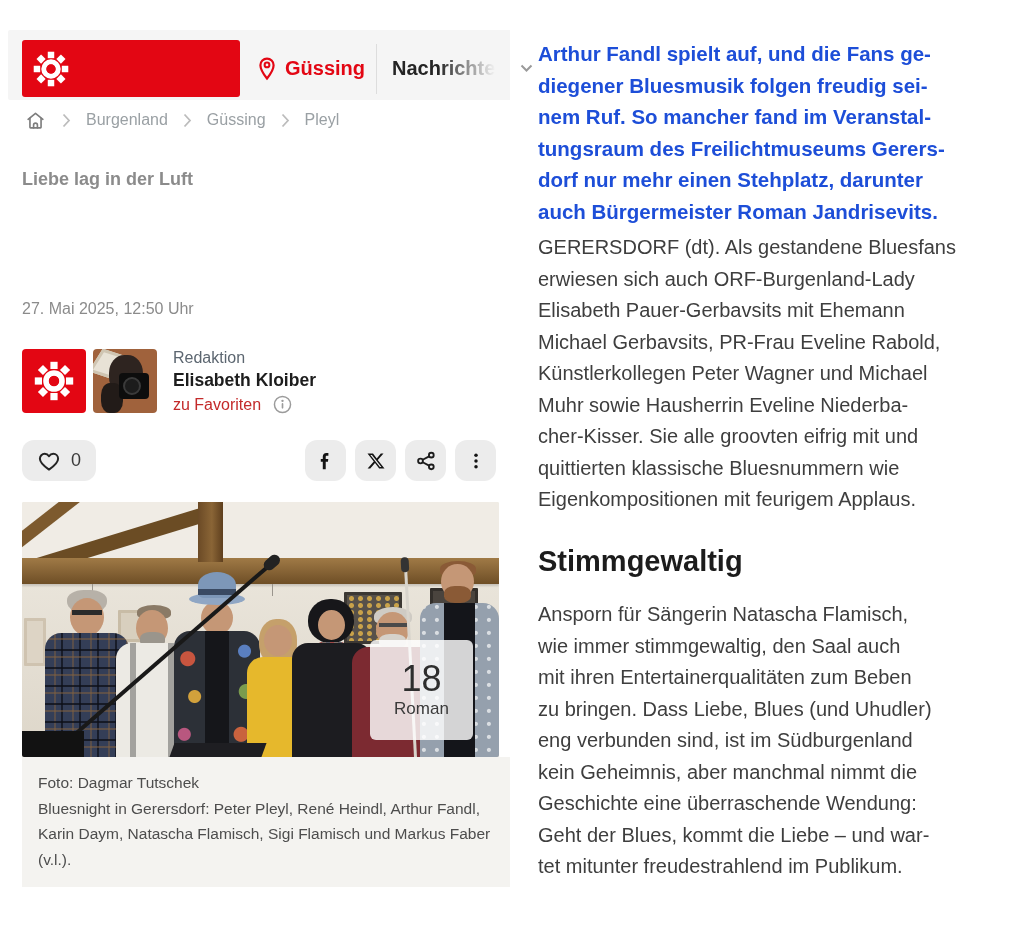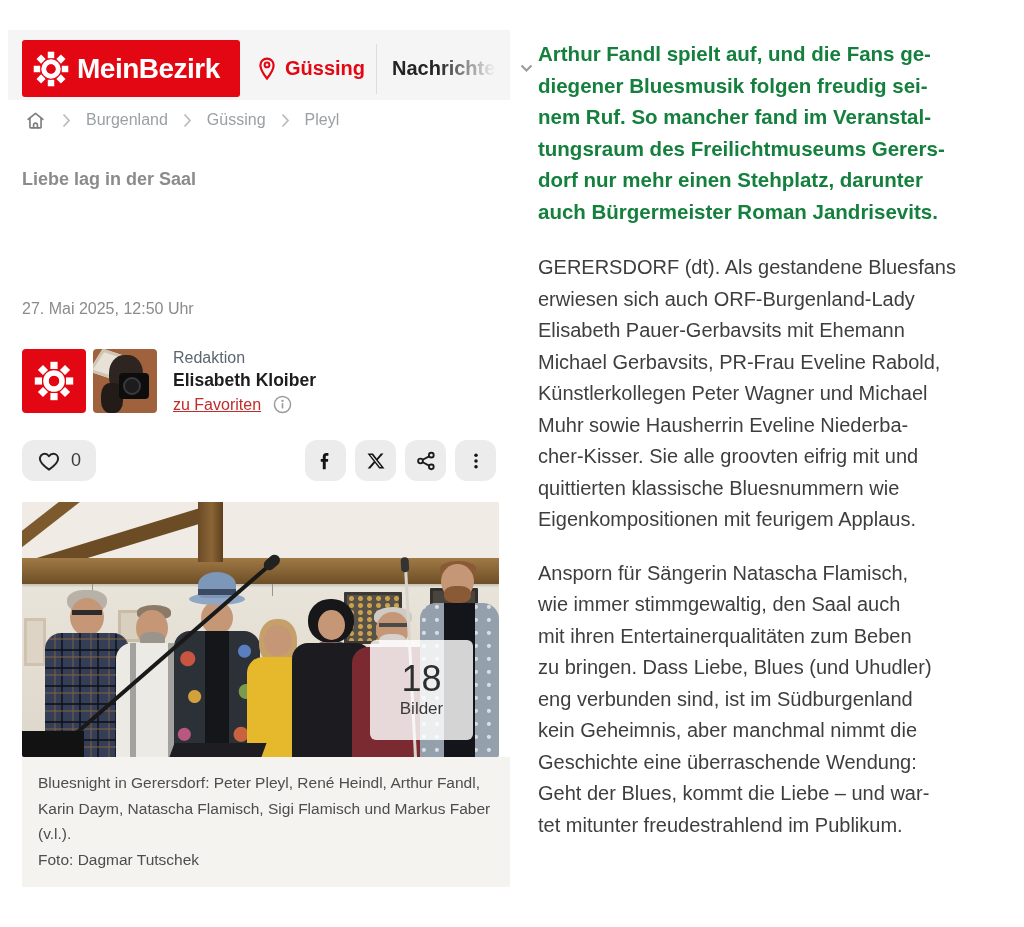--- a/index.html
+++ b/index.html
@@ -40,21 +40,21 @@
                            transform:rotate(18deg) skewX(-14deg); border:3px solid #cfc5b2; }
   .avatar.photo .hairblob { position:absolute; left:16px; top:6px; width:34px; height:40px; background:#2e2420; border-radius:45%; }
   .avatar.photo .camera { position:absolute; left:26px; top:24px; width:30px; height:26px; background:#0d0d0d; border-radius:4px; }
   .avatar.photo .lens { position:absolute; left:30px; top:28px; width:18px; height:18px; background:#1c1c1c;
                         border:2px solid #3a3a3a; border-radius:50%; }
   .avatar.photo .arm { position:absolute; left:8px; top:34px; width:22px; height:30px; background:#221b18; border-radius:40%; }
   .author-meta { display:flex; flex-direction:column; justify-content:center; margin-left:9px; }
   .author-role { font-size:16px; color:#5c6670; margin-bottom:3px; }
   .author-name { font-size:17.5px; font-weight:bold; color:#1d1d1d; margin-bottom:3px; cursor:pointer; }
   .fav-row { display:flex; align-items:center; gap:11px; }
-  .fav-link { font-size:16px; color:#c32a2a; text-decoration:underline; cursor:pointer; }
+  .fav-link { font-size:16px; color:#c32a2a; cursor:pointer; }
 
   
   .actions { position:absolute; left:22px; top:440px; width:477px; height:41px; }
   .like-pill { position:absolute; left:0; top:0; width:74px; height:41px; background:#ececec; border-radius:12px;
                display:flex; align-items:center; justify-content:center; gap:10px; cursor:pointer; }
   .like-count { font-size:18px; color:#3a3a3a; }
   .share-btn { position:absolute; top:0; width:41px; height:41px; background:#ececec; border-radius:12px;
                display:flex; align-items:center; justify-content:center; cursor:pointer; }
   .share-btn.fb { left:283px; } .share-btn.x { left:333px; } .share-btn.sh { left:383px; } .share-btn.more { left:433px; }
 
@@ -145,22 +145,22 @@
   .badge-count { font-size:36px; color:#2e2e2e; line-height:1; }
   .badge-label { font-size:17px; color:#3a3a3a; }
 
   
   .caption { position:absolute; left:22px; top:757px; width:488px; background:#f4f3f0; padding:13px 16px 15px;
              font-size:15.5px; line-height:25.5px; color:#4d4d4d; }
   .cap-link { color:#cf3b32; cursor:pointer; }
 
   
   .rightcol { position:absolute; left:538px; top:38px; width:474px; }
-  .lead { font-size:20.5px; font-weight:bold; line-height:31.5px; color:#15803d; white-space:pre-line; }
-  .bodyp { margin-top:25px; font-size:20px; line-height:31.5px; color:#3e3e3e; white-space:pre-line; }
+  .lead { font-size:20.5px; font-weight:bold; line-height:31.5px; color:#1d4ed8; white-space:pre-line; }
+  .bodyp { margin-top:5px; font-size:20px; line-height:31.5px; color:#3e3e3e; white-space:pre-line; }
   .subhead { margin-top:30px; font-size:29px; font-weight:bold; color:#1c1c1c; line-height:1.1; }
   .bodyp.last { margin-top:22px; }
 
   svg { display:block; }
 </style>
 </head>
 <body>
 
 <div id="page">
 
@@ -177,21 +177,20 @@
             <rect x="16.4" y="0.8" width="7.2" height="7.2" transform="rotate(45 20 20)"></rect>
             <rect x="16.4" y="0.8" width="7.2" height="7.2" transform="rotate(90 20 20)"></rect>
             <rect x="16.4" y="0.8" width="7.2" height="7.2" transform="rotate(135 20 20)"></rect>
             <rect x="16.4" y="0.8" width="7.2" height="7.2" transform="rotate(180 20 20)"></rect>
             <rect x="16.4" y="0.8" width="7.2" height="7.2" transform="rotate(225 20 20)"></rect>
             <rect x="16.4" y="0.8" width="7.2" height="7.2" transform="rotate(270 20 20)"></rect>
             <rect x="16.4" y="0.8" width="7.2" height="7.2" transform="rotate(315 20 20)"></rect>
           </g>
         </svg>
       </span>
-      <span class="brand">MeinBezirk</span>
     </div>
     <div class="loc">
       <span>
         <svg width="22" height="26" viewBox="0 0 24 28">
           <path d="M12 2.6c-4 0-7.2 3.2-7.2 7.2 0 5.3 7.2 14.6 7.2 14.6s7.2-9.3 7.2-14.6c0-4-3.2-7.2-7.2-7.2z" fill="none" stroke="#e30613" stroke-width="2.4"></path>
           <circle cx="12" cy="9.6" r="2.6" fill="none" stroke="#e30613" stroke-width="2.2"></circle>
         </svg>
       </span>
       <span>Güssing</span>
     </div>
@@ -228,21 +227,21 @@
       </span>
     <span class="crumb">Güssing</span>
     <span>
         <svg width="9" height="15" viewBox="0 0 9 15">
           <path d="M1.5 1.5 7 7.5l-5.5 6" fill="none" stroke="#bcbcbc" stroke-width="1.8"></path>
         </svg>
       </span>
     <span class="crumb">Pleyl</span>
   </div>
 
-  <div class="kicker">Liebe lag in der Saal</div>
+  <div class="kicker">Liebe lag in der Luft</div>
   <div class="date">27. Mai 2025, 12:50 Uhr</div>
 
   <div class="author">
     <div class="avatar red">
       <svg width="40" height="40" viewBox="0 0 40 40">
         <circle cx="20" cy="20" r="8" fill="none" stroke="#fff" stroke-width="5.6"></circle>
         <g fill="#e30613">
             <circle cx="20" cy="20" r="5"></circle>
           </g>
         <g fill="#fff">
@@ -382,45 +381,46 @@
         <div class="head"></div>
         <div class="beard"></div>
         <div class="torso"></div>
       </div>
     <div class="mic2"></div>
     <div class="mic1"></div>
     <div class="equip1"></div>
     <div class="equip2"></div>
     <div class="badge">
       <span class="badge-count">18</span>
-      <span class="badge-label">Bilder</span>
+      <span class="badge-label">Roman</span>
     </div>
   </div>
 
   <div class="caption">
+    <div>Foto: Dagmar Tutschek</div>
     <div>Bluesnight in Gerersdorf: Peter Pleyl, René Heindl, Arthur Fandl, Karin Daym, Natascha Flamisch, Sigi Flamisch und Markus Faber (v.l.).</div>
-    <div>Foto: Dagmar Tutschek</div>
   </div>
 
   <div class="rightcol">
     <p class="lead">Arthur Fandl spielt auf, und die Fans ge-
 diegener Bluesmusik folgen freudig sei-
 nem Ruf. So mancher fand im Veranstal-
 tungsraum des Freilichtmuseums Gerers-
 dorf nur mehr einen Stehplatz, darunter
 auch Bürgermeister Roman Jandrisevits.</p>
     <p class="bodyp">GERERSDORF (dt). Als gestandene Bluesfans
 erwiesen sich auch ORF-Burgenland-Lady
 Elisabeth Pauer-Gerbavsits mit Ehemann
 Michael Gerbavsits, PR-Frau Eveline Rabold,
 Künstlerkollegen Peter Wagner und Michael
 Muhr sowie Hausherrin Eveline Niederba-
 cher-Kisser. Sie alle groovten eifrig mit und
 quittierten klassische Bluesnummern wie
 Eigenkompositionen mit feurigem Applaus.</p>
+    <h2 class="subhead">Stimmgewaltig</h2>
     <p class="bodyp last">Ansporn für Sängerin Natascha Flamisch,
 wie immer stimmgewaltig, den Saal auch
 mit ihren Entertainerqualitäten zum Beben
 zu bringen. Dass Liebe, Blues (und Uhudler)
 eng verbunden sind, ist im Südburgenland
 kein Geheimnis, aber manchmal nimmt die
 Geschichte eine überraschende Wendung:
 Geht der Blues, kommt die Liebe – und war-
 tet mitunter freudestrahlend im Publikum.</p>
   </div>

